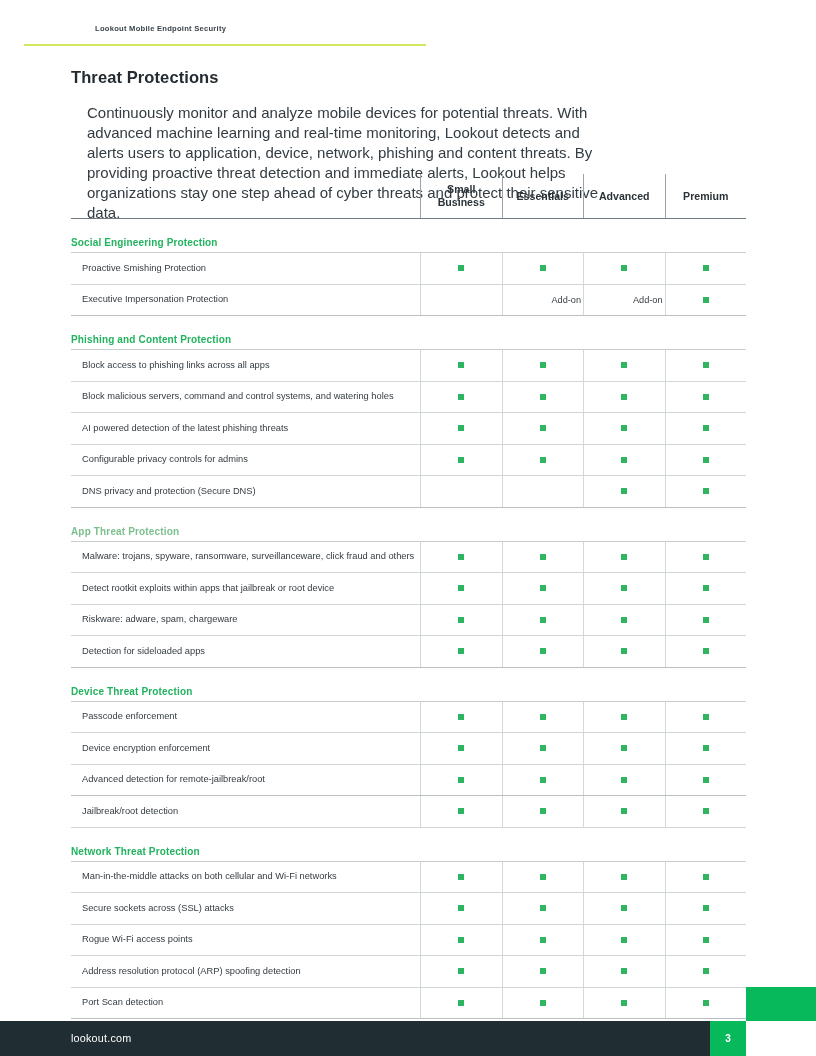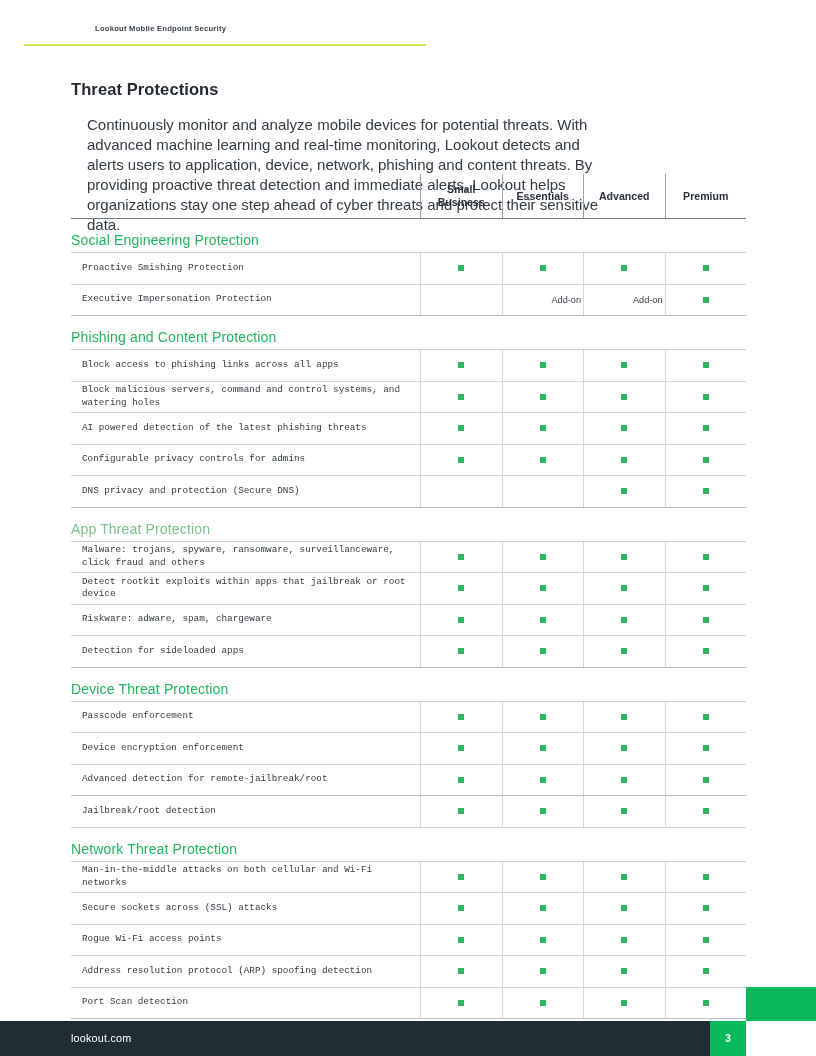--- a/index.html
+++ b/index.html
@@ -47,21 +47,21 @@
   .content {
     position: absolute;
     left: 71px;
     top: 64px;
     width: 676px;
   }
   .page-title {
     font-size: 16.5px;
     font-weight: bold;
     color: #232b31;
-    margin: 16px 0 11px 0;
+    margin: 4px 0 11px 0;
     letter-spacing: 0.1px;
   }
   .intro {
     font-size: 15px;
     line-height: 20px;
     color: #333c42;
     margin: 16px;
     width: 530px;
   }
 
@@ -73,21 +73,21 @@
     width: 675px;
   }
 
   .row {
     display: flex;
     width: 675px;
     box-sizing: border-box;
   }
 
   
-  .c-feature { width: 349px; box-sizing: border-box; font-family: Liberation Mono, monospace; }
+  .c-feature { width: 349px; box-sizing: border-box; }
   .c-plan    { width: 81.5px; box-sizing: border-box; }
 
   
   .thead {
     height: 45px;
     border-bottom: 1px solid #6f7b82;
   }
   .thead .c-feature { }
   .thead .c-plan {
     display: flex;
@@ -103,22 +103,22 @@
   }
 
   
   .section-row {
     height: 33px;
     display: flex;
     align-items: flex-end;
     border-bottom: 1px solid #c9ced1;
   }
   .section-title {
-    font-size: 14px;
-    font-weight: normal;
+    font-size: 10px;
+    font-weight: bold;
     padding-bottom: 4px;
     letter-spacing: 0.15px;
   }
 
   
   .drow {
     border-bottom: 1px solid #d2d7da;
   }
   .drow .c-feature {
     display: flex;

